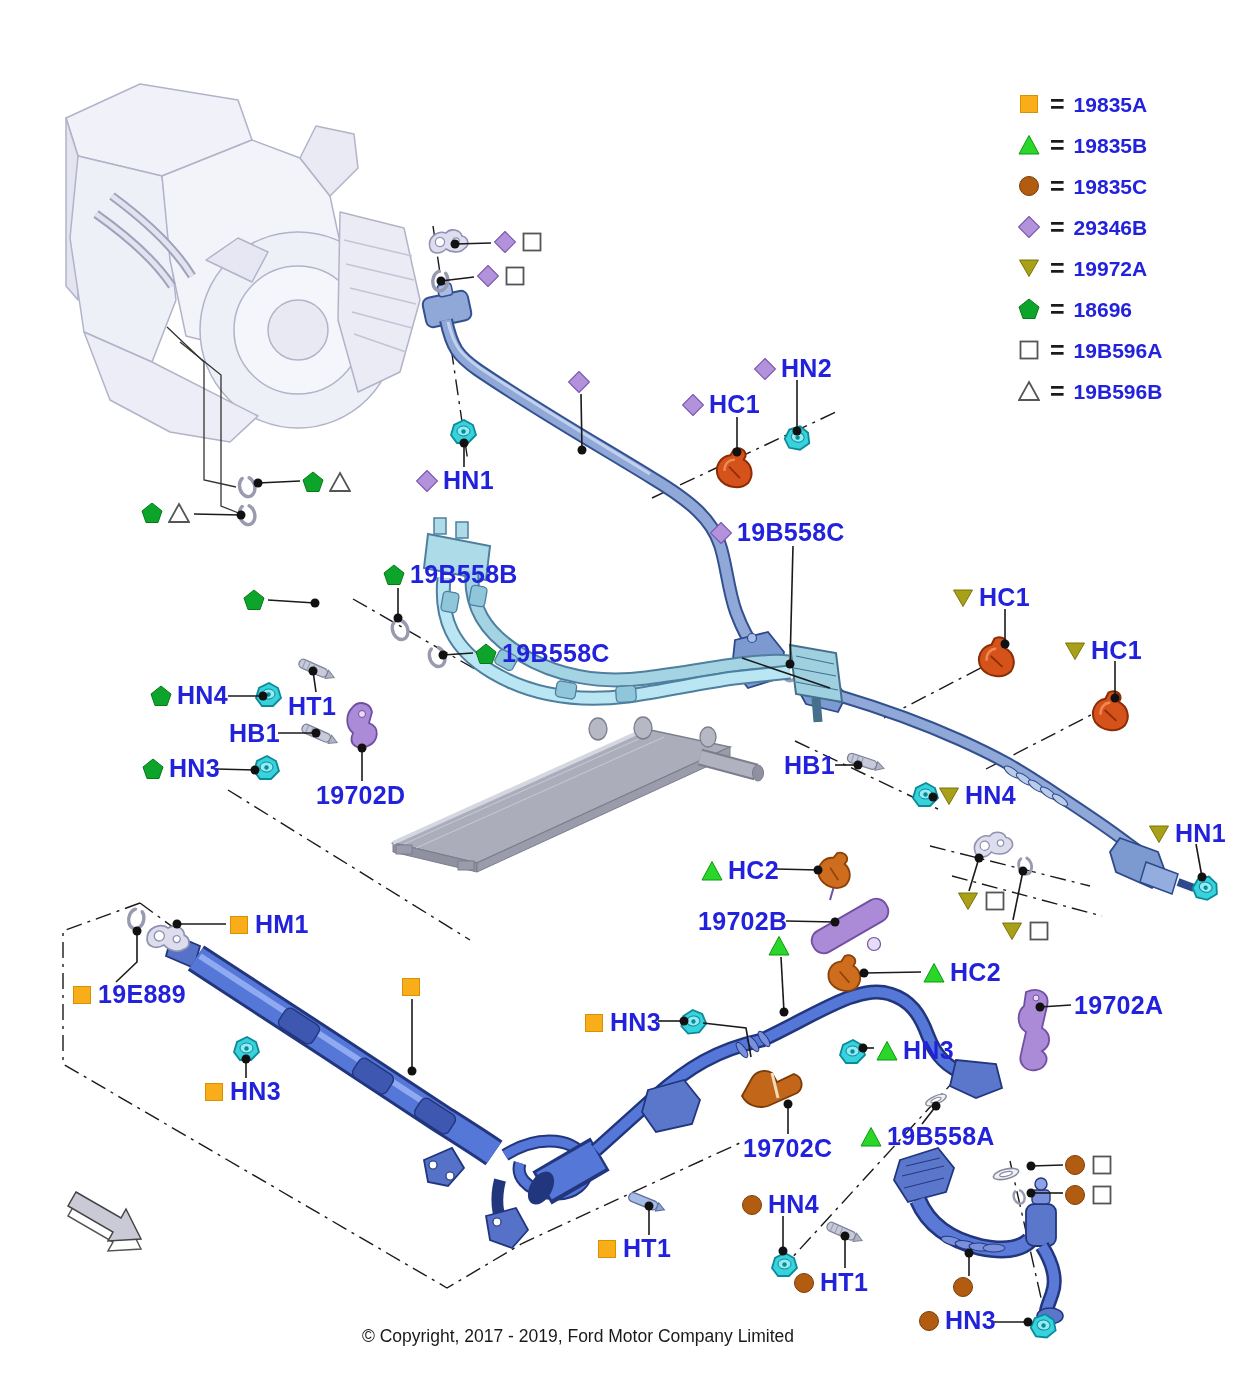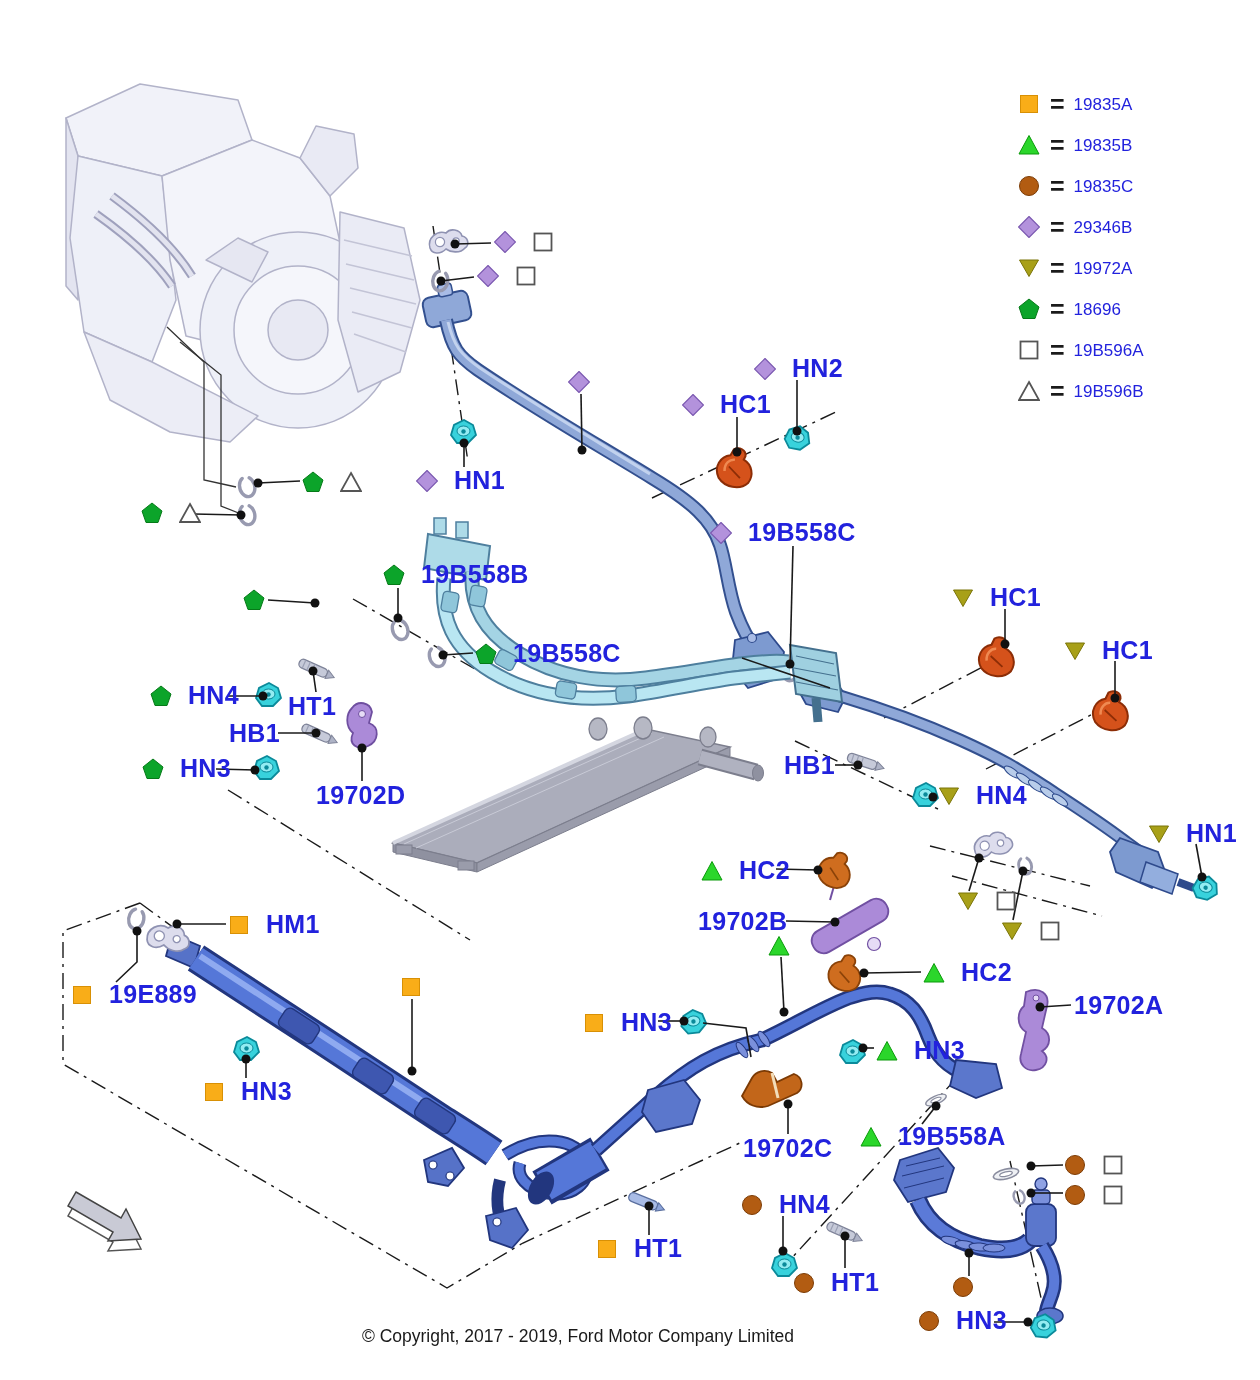--- a/index.html
+++ b/index.html
@@ -1,28 +1,28 @@
 <!DOCTYPE html>
 <html style="--label-blue: #2222dd;"><head>
 <meta charset="utf-8">
 <style>
   html,body{margin:0;padding:0;background:#fff;}
   .stage{position:relative;width:1260px;height:1380px;background:#fff;
          font-family:"Liberation Sans",sans-serif;overflow:hidden;}
   svg.artwork{position:absolute;left:0;top:0;}
   .overlay{position:absolute;left:0;top:0;width:1260px;height:1380px;}
-  .callout{position:absolute;display:flex;align-items:center;gap:16px;white-space:nowrap;}
+  .callout{position:absolute;display:flex;align-items:center;gap:5px;white-space:nowrap;}
   .callout .sym{display:inline-flex;width:22px;height:22px;flex:0 0 auto;}
   .callout-text{color:var(--label-blue,#2222dd);font-weight:bold;font-size:25px;line-height:1;
                 letter-spacing:.3px;}
   .legend{position:absolute;left:1018px;top:84px;}
   .legend-row{display:flex;align-items:center;gap:9px;height:41px;}
   .legend-row .sym{display:inline-flex;width:23px;height:23px;flex:0 0 auto;}
   .legend-eq{font-size:25px;font-weight:bold;color:#1a1a1a;line-height:1;}
-  .legend-part{color:var(--label-blue,#2222dd);font-weight:normal;font-size:17px;line-height:1;}
+  .legend-part{color:var(--label-blue,#2222dd);font-weight:bold;font-size:21px;line-height:1;}
   .copyright{position:absolute;left:0;top:1326px;width:1156px;text-align:center;
              font-size:17.5px;color:#1a1a1a;}
   .docref{position:absolute;left:1100px;top:1246px;width:150px;text-align:center;
           font-size:17px;color:#1a1a1a;line-height:30px;}
 </style>
 </head>
 <body>
 
 <div class="stage">
 

